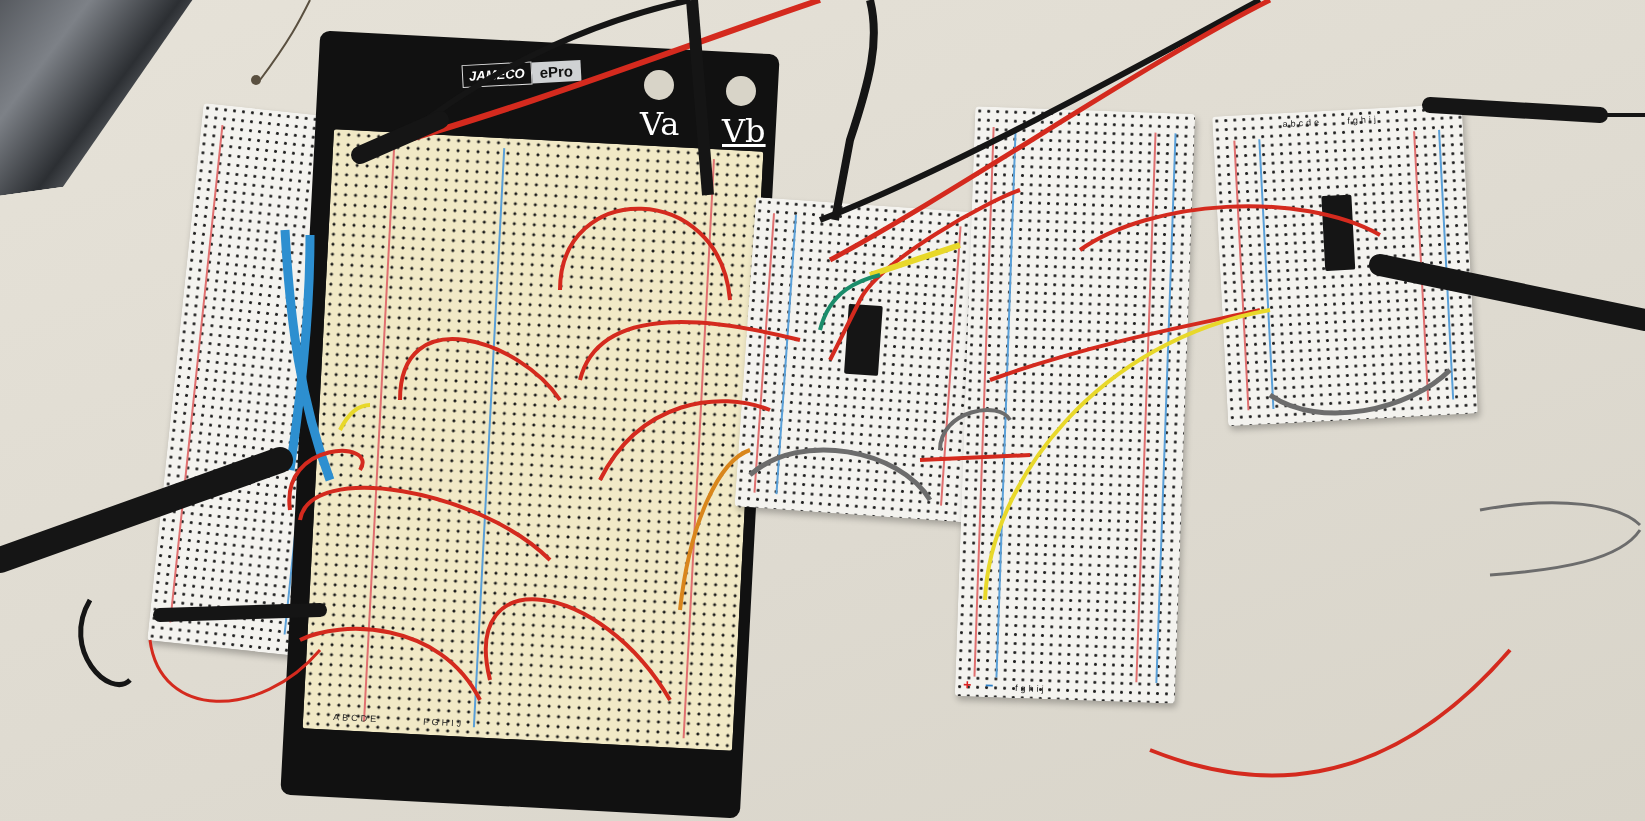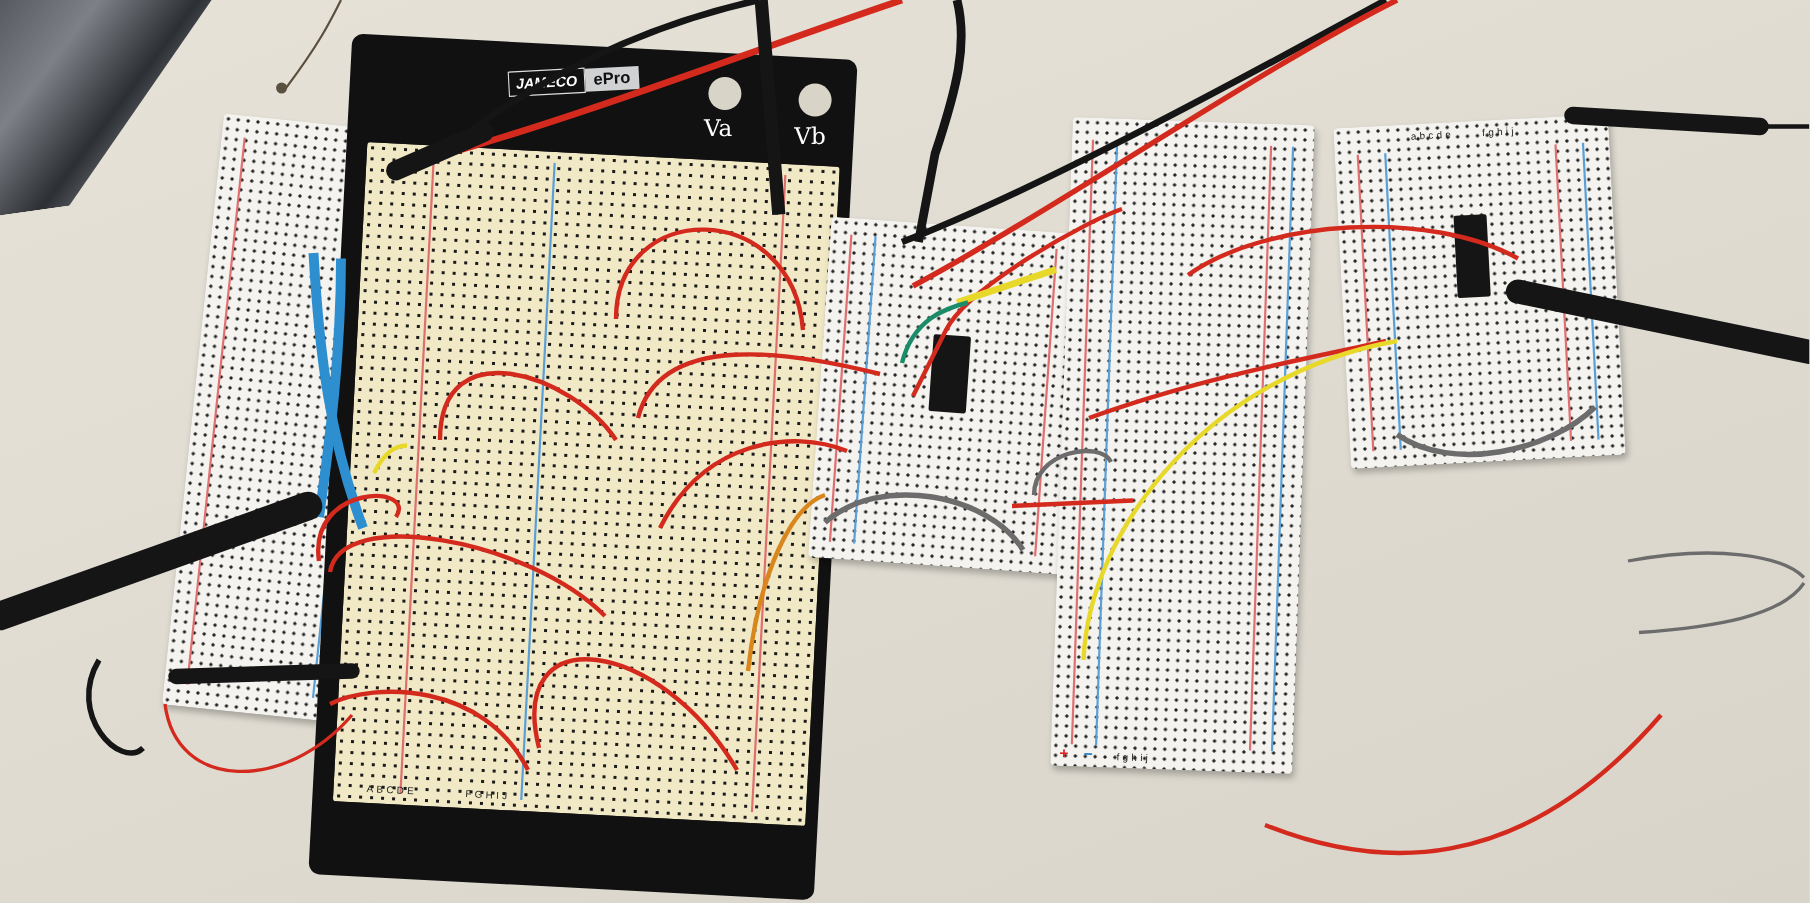--- a/index.html
+++ b/index.html
@@ -8,21 +8,21 @@
   .foil{position:absolute;left:-40px;top:-40px;width:290px;height:220px;background:linear-gradient(135deg,#3a3d42 0%,#7d8187 35%,#2c2f33 55%,#9a9ea3 75%,#4a4d52 100%);transform:rotate(-8deg);clip-path:polygon(0 0,100% 0,30% 100%,0 100%);}
   .board{position:absolute;border-radius:4px;box-shadow:2px 4px 6px rgba(0,0,0,.25);}
   .holes{background-color:#f4f3ef;background-image:radial-gradient(circle,#222 1.3px,transparent 1.6px);background-size:9px 9px;}
   .rail-red{position:absolute;width:2px;background:#e07070;}
   .rail-blue{position:absolute;width:2px;background:#5aa0d8;}
   .jameco-base{position:absolute;left:300px;top:42px;width:460px;height:765px;background:#111;border-radius:10px;transform:rotate(3deg);transform-origin:center;}
   .jameco-board{position:absolute;left:318px;top:140px;width:430px;height:600px;background-color:#f1e9c6;background-image:radial-gradient(circle,#1a1a1a 1.4px,transparent 1.7px);background-size:10px 10px;transform:rotate(3deg);border-radius:3px;}
   .logo{position:absolute;left:462px;top:60px;display:flex;align-items:center;height:26px;transform:rotate(-3deg);}
   .logo .j{background:#111;color:#fff;border:1px solid #ddd;font-weight:bold;font-size:13px;padding:3px 6px;font-style:italic;}
   .logo .p{background:#cfd1d3;color:#111;font-size:15px;padding:2px 8px;font-weight:bold;}
-  .vlabel{position:absolute;color:#fff;font-family:"DejaVu Serif",serif;font-size:21px;}
+  .vlabel{position:absolute;color:#fff;font-family:"DejaVu Serif",serif;font-size:32px;}
   .hole-big{position:absolute;width:30px;height:30px;border-radius:50%;background:#d8d4c8;}
   .collabel{position:absolute;font-size:9px;color:#222;letter-spacing:3px;}
   .railmark{position:absolute;font-size:14px;font-weight:bold;}
   svg.wires{position:absolute;left:0;top:0;}
 </style>
 </head>
 <body>
 
 <div class="scene">
   <div class="foil"></div>
@@ -40,21 +40,21 @@
     <div class="collabel" style="left:30px;top:582px;">ABCDE</div>
     <div class="collabel" style="left:120px;top:582px;">FGHIJ</div>
   </div>
   <div class="logo">
     <span class="j">JAMECO</span>
     <span class="p">ePro</span>
   </div>
   <div class="hole-big" style="left:644px;top:70px;"></div>
   <div class="hole-big" style="left:726px;top:76px;"></div>
   <div class="vlabel" style="left:640px;top:105px;">Va</div>
-  <div class="vlabel" style="left:722px;top:112px;">Vb</div>
+  <div class="vlabel" style="left:722px;top:112px;text-decoration:underline;">Vb</div>
 
   <div class="board holes" style="left:745px;top:205px;width:240px;height:310px;transform:rotate(4deg);">
     <div class="rail-red" style="left:18px;top:15px;height:280px;"></div>
     <div class="rail-blue" style="left:40px;top:15px;height:280px;"></div>
     <div class="rail-red" style="left:205px;top:15px;height:280px;"></div>
     <div style="position:absolute;left:100px;top:100px;width:34px;height:70px;background:#151515;border-radius:2px;"></div>
   </div>
 
   <div class="board holes" style="left:965px;top:110px;width:220px;height:590px;transform:rotate(2deg);">
     <div class="rail-red" style="left:18px;top:20px;height:550px;"></div>

